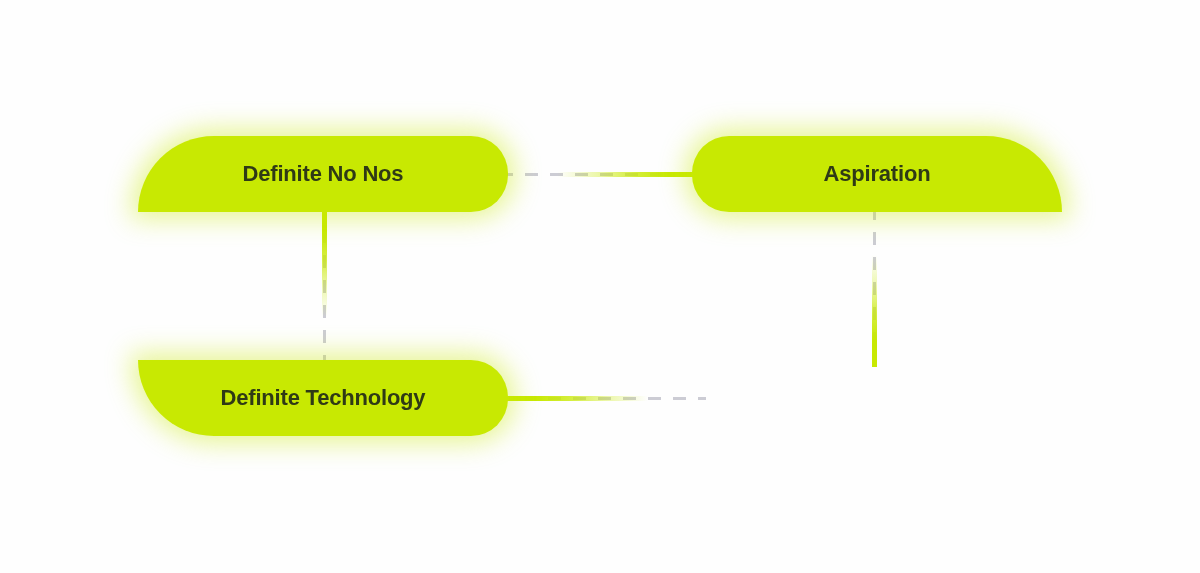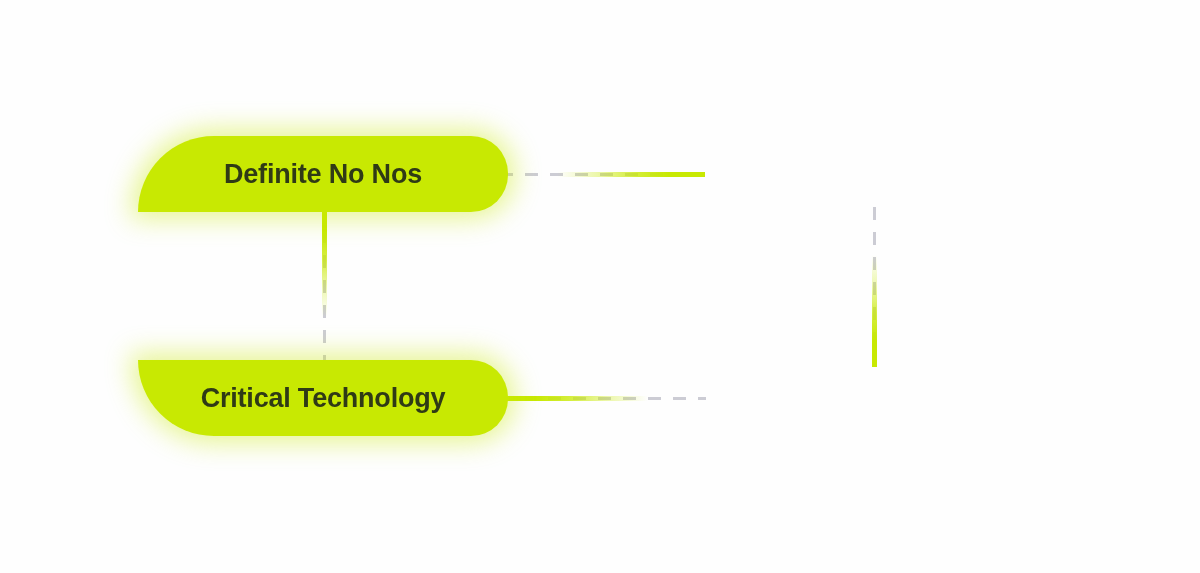--- a/index.html
+++ b/index.html
@@ -79,21 +79,21 @@
 
   
   .card{
     position:absolute;
     display:flex;align-items:center;justify-content:center;
     background:#c8e902;
     box-shadow:0 0 26px 7px rgba(200,233,2,.42);
     box-sizing:border-box;
   }
   .card .label{
-    font-size:27px;
+    font-size:22px;
     font-weight:bold;
     color:#2f3a16;
     letter-spacing:-.2px;
     white-space:nowrap;
     line-height:1;
     user-select:none;
   }
 
   
   .card.tl{ border-radius:86px 42px 42px 0; }   
@@ -123,19 +123,22 @@
 
   <div class="conn v-conn to-down" style="left:872px;top:207px;height:160px;">
     <div class="dash"></div>
     <div class="flow"></div>
   </div>
 
   <div class="card tl" style="left:138px;top:136px;width:370px;height:76px;">
     <span class="label">Definite No Nos</span>
   </div>
 
+  <div class="card tr" style="left:692px;top:136px;width:370px;height:76px;">
+    <span class="label">Aspiration</span>
+  </div>
 
   <div class="card bl" style="left:138px;top:360px;width:370px;height:76px;">
-    <span class="label">Critical Technology</span>
+    <span class="label">Definite Technology</span>
   </div>
 
 
 </div>
 
 </body></html>

